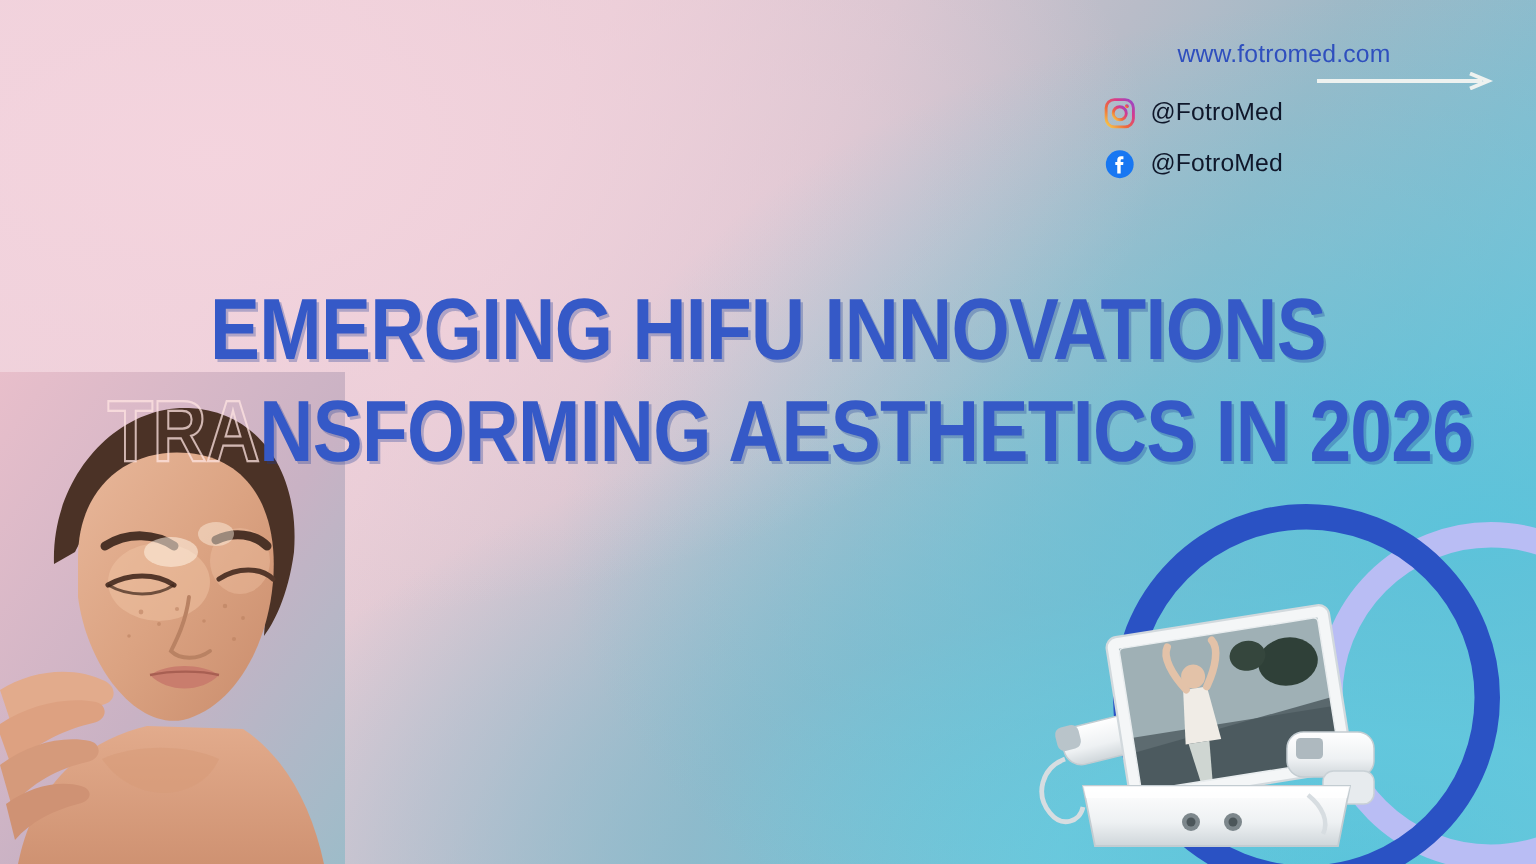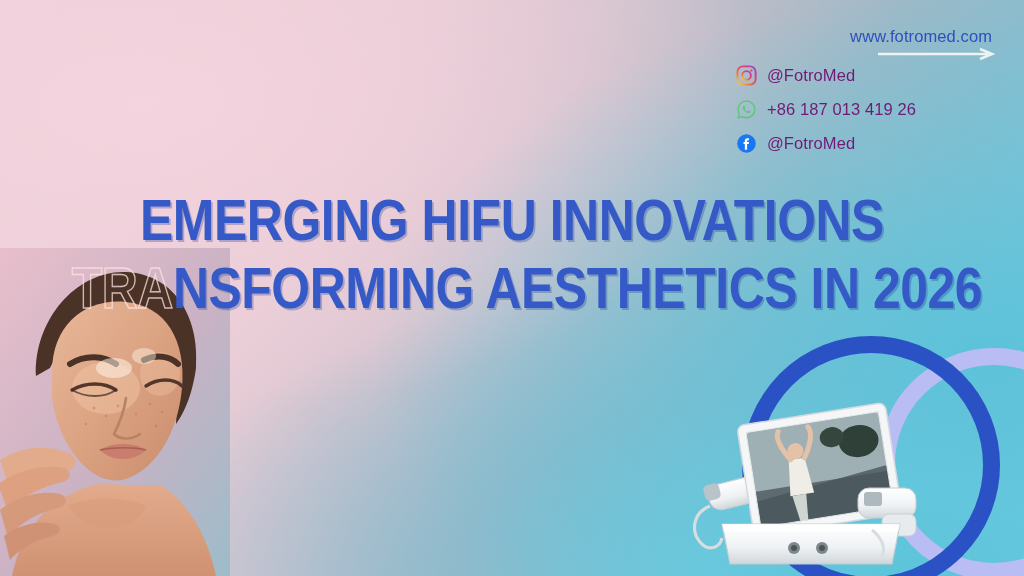--- a/index.html
+++ b/index.html
@@ -78,21 +78,21 @@
   
   .contact {
     position: absolute;
     left: 720px;
     top: 26px;
     width: 290px;
   }
   .url-row {
     position: relative;
     height: 34px;
-    text-align: right;
+    text-align: center;
     padding-right: 18px;
   }
   .url-text {
     font-size: 16.5px;
     color: #2f4fbe;
     letter-spacing: .1px;
     line-height: 20px;
     display: inline-block;
   }
   .url-arrow {
@@ -111,21 +111,21 @@
   }
   .contact-row + .contact-row { margin-top: 4px; }
   .ico {
     width: 21px;
     height: 21px;
     flex: 0 0 21px;
     display: block;
   }
   .contact-text {
     font-size: 16.5px;
-    color: #701a75;
+    color: #0f172a;
     letter-spacing: .1px;
     white-space: nowrap;
   }
 
   
   .photo {
     position: absolute;
     left: -6px;
     top: 248px;
     width: 236px;
@@ -202,27 +202,20 @@
             <stop offset="100%" stop-color="#8f4ad0"></stop>
           </linearGradient>
         </defs>
         <rect x="1.6" y="1.6" width="20.8" height="20.8" rx="6.4" fill="none" stroke="url(#igg)" stroke-width="2.2"></rect>
         <circle cx="12" cy="12" r="5" fill="none" stroke="url(#igg)" stroke-width="2.2"></circle>
         <circle cx="17.4" cy="6.6" r="1.5" fill="url(#igg)"></circle>
       </svg>
       <span class="contact-text">@FotroMed</span>
     </div>
 
-    <div class="contact-row">
-      <svg class="ico" viewBox="0 0 24 24">
-        <path d="M12 2.4c-5.3 0-9.6 4.3-9.6 9.6 0 1.8.5 3.5 1.4 5L2.4 21.6l4.8-1.3c1.4.8 3 1.2 4.8 1.2 5.3 0 9.6-4.3 9.6-9.6S17.3 2.4 12 2.4z" fill="none" stroke="#5fc77a" stroke-width="1.7" stroke-linejoin="round"></path>
-        <path d="M9.2 7.6c.3 0 .6.1.8.5l.7 1.5c.1.3.1.5-.1.8l-.5.6c-.2.2-.2.4-.1.6.5 1 1.5 2 2.6 2.5.3.1.5.1.7-.1l.6-.6c.2-.2.4-.3.7-.2l1.5.7c.3.2.5.4.4.8-.1.9-.9 1.6-1.9 1.7-.4 0-.9-.1-2.3-.7-1.8-.8-3.4-2.5-4.1-4.3-.5-1.2-.5-1.8-.4-2.2.2-.9.9-1.5 1.4-1.6z" fill="#5fc77a"></path>
-      </svg>
-      <span class="contact-text">+86 187 013 419 26</span>
-    </div>
 
     <div class="contact-row">
       <svg class="ico" viewBox="0 0 24 24">
         <circle cx="12" cy="12" r="10.6" fill="#1877f2"></circle>
         <path d="M14.6 12.6h-1.9V19h-2.6v-6.4H8.6v-2.3h1.5V8.8c0-1.8 1-2.9 2.9-2.9h1.8v2.3h-1.2c-.6 0-.9.3-.9.9v1.2h2.1l-.2 2.3z" fill="#ffffff"></path>
       </svg>
       <span class="contact-text">@FotroMed</span>
     </div>
   </div>
 

